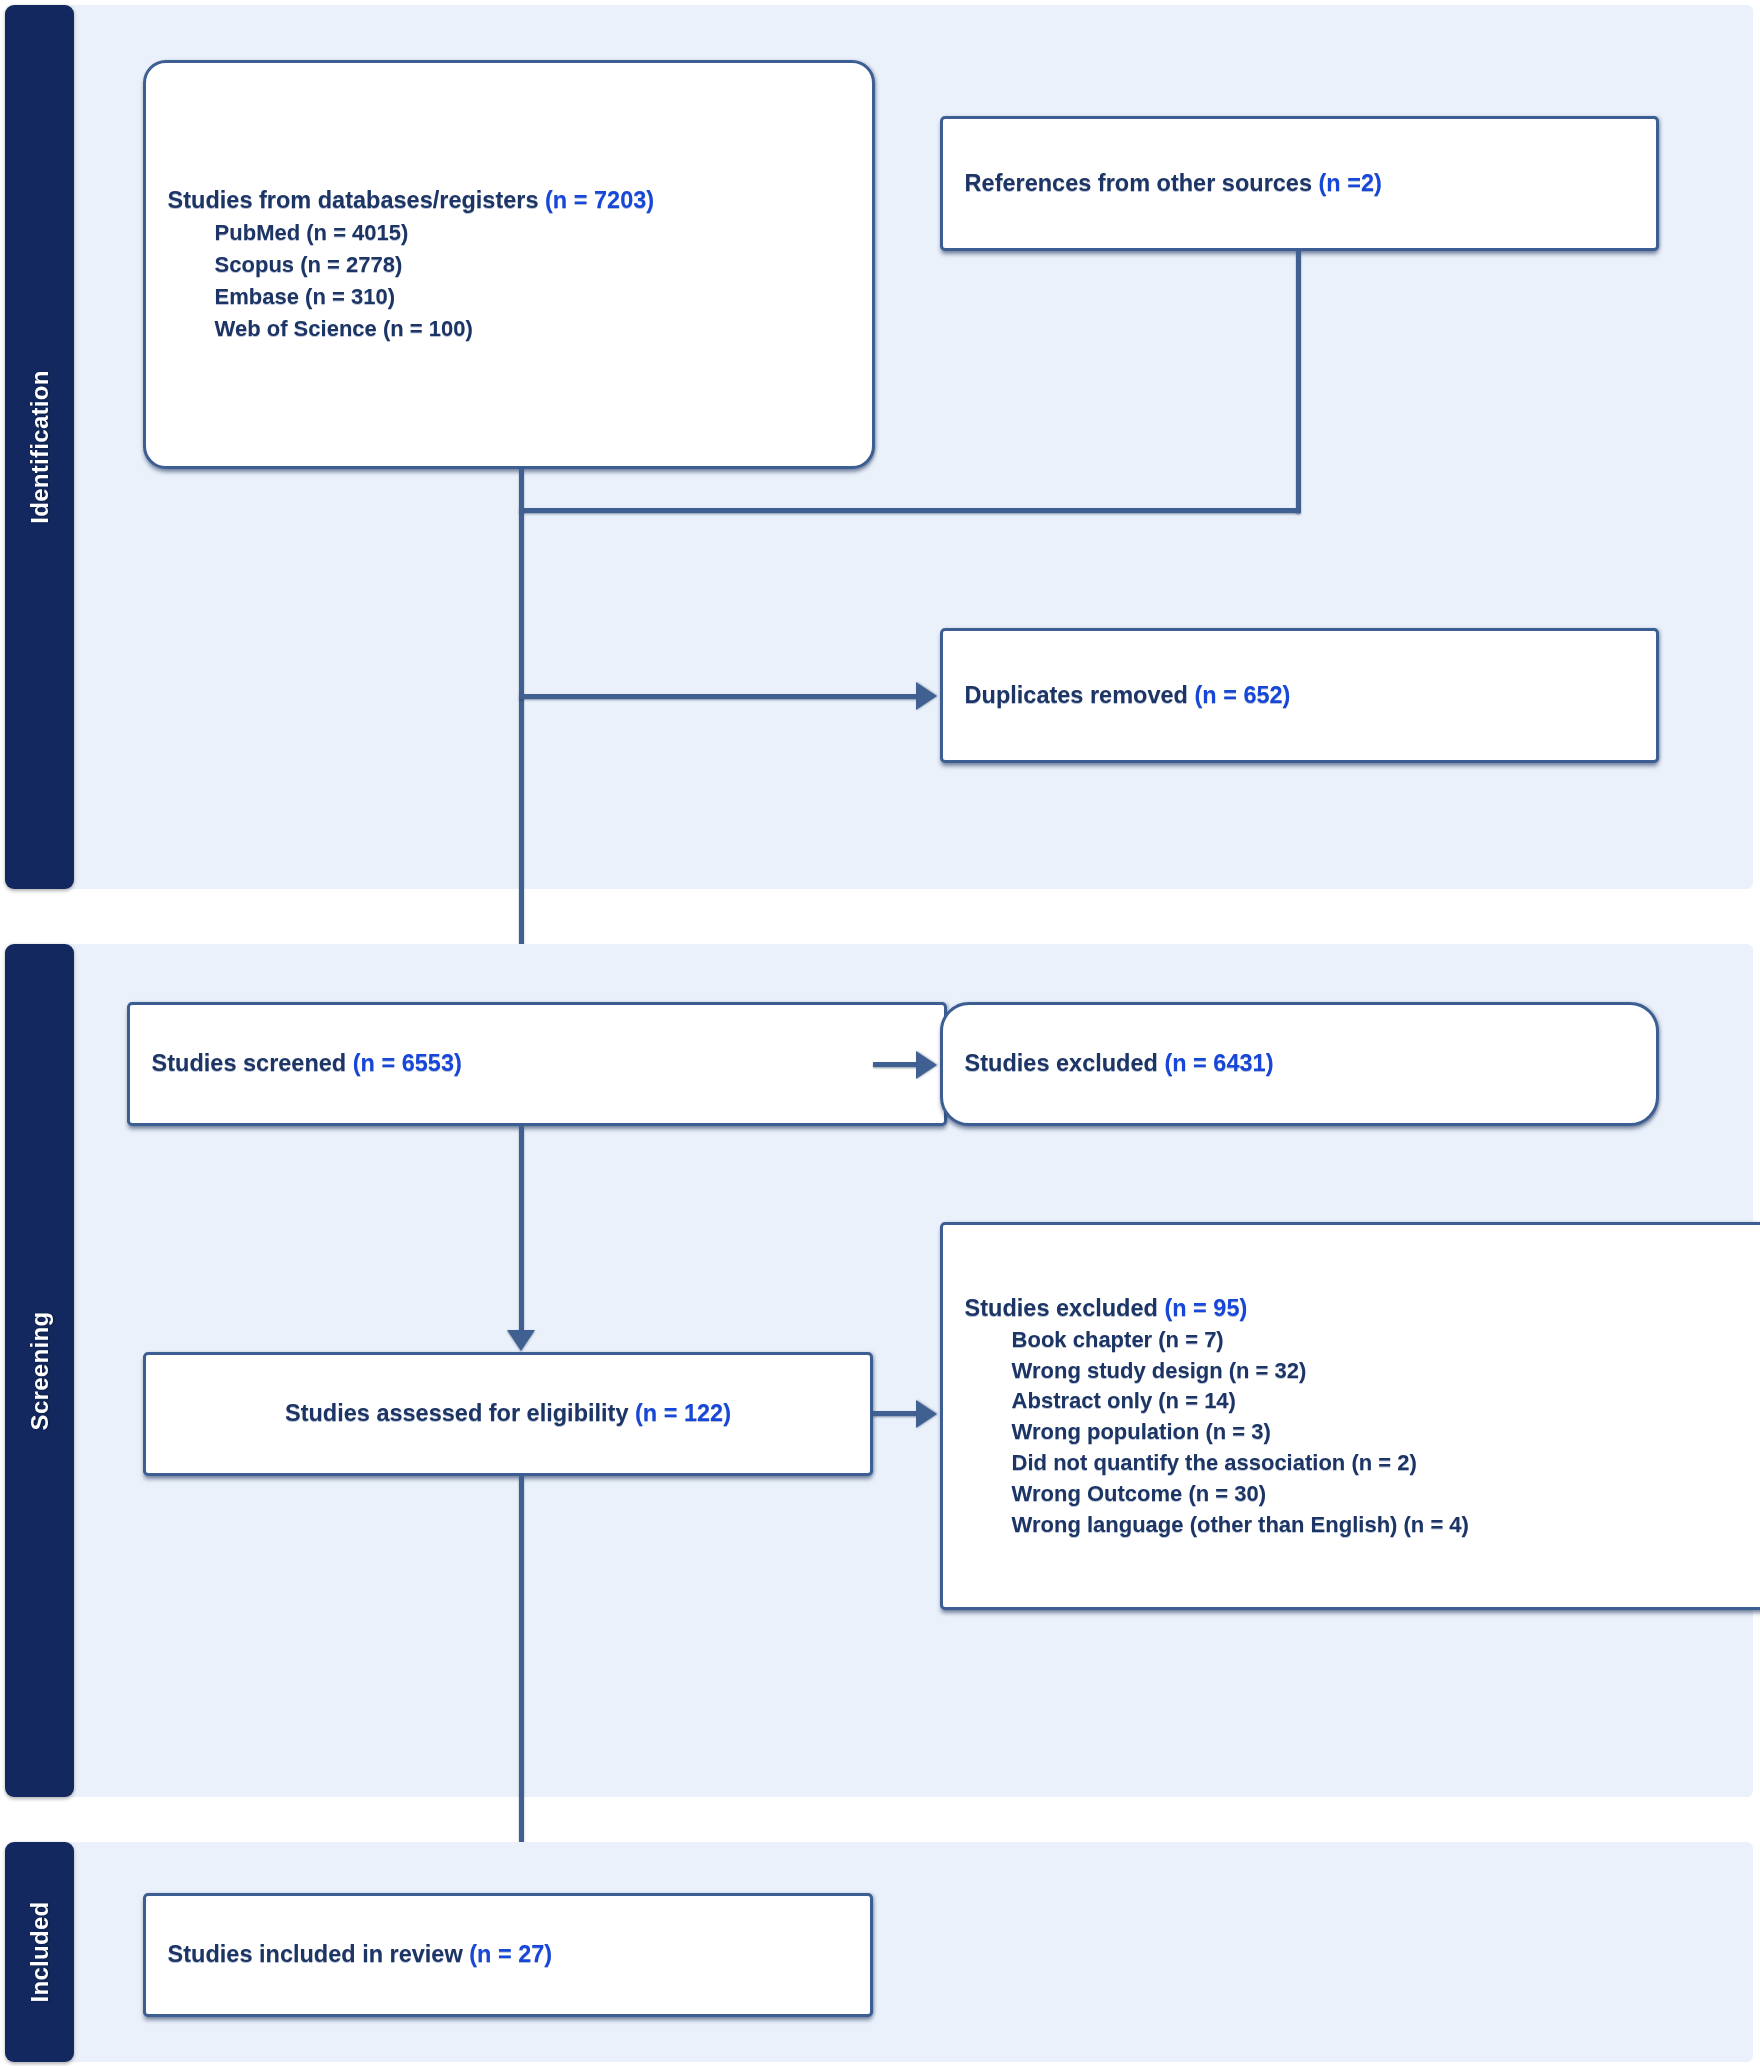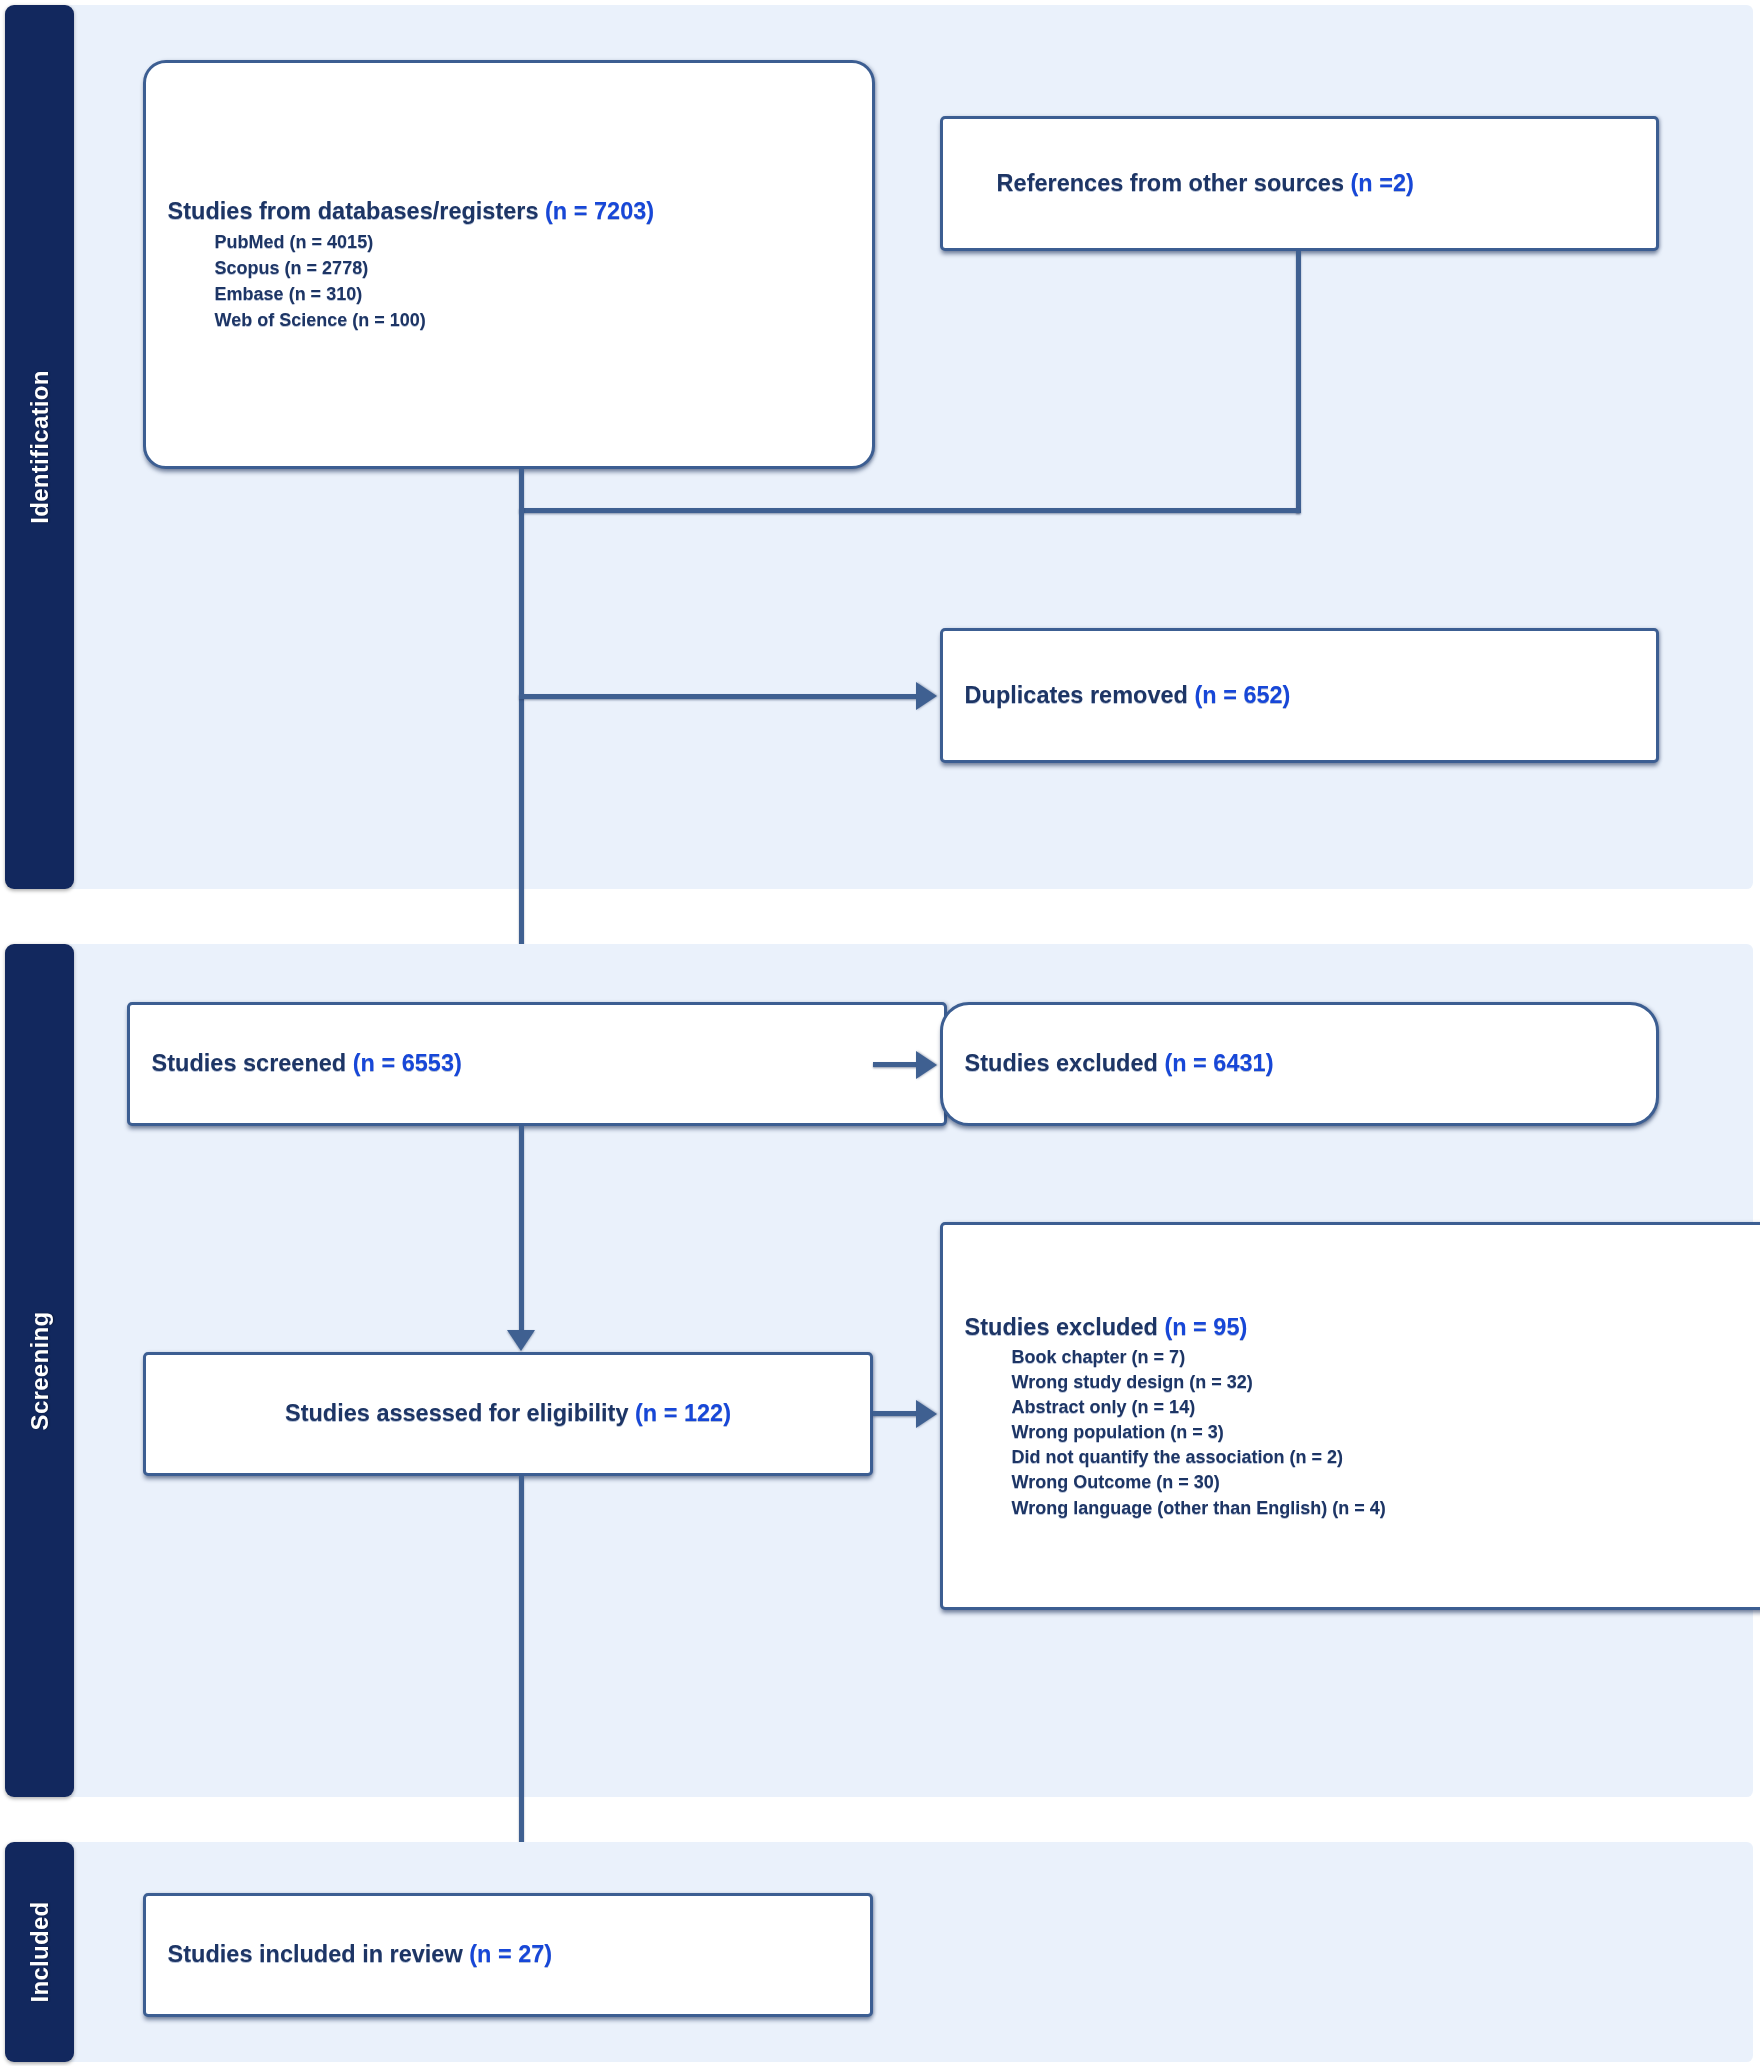--- a/index.html
+++ b/index.html
@@ -64,21 +64,21 @@
     font-weight: bold;
     line-height: 1.42;
     white-space: nowrap;
     text-shadow: 0 0.6px 0.6px rgba(120,140,180,0.55);
   }
   .line .n {
     color: #1747d8;
     font-weight: bold;
   }
   .sub {
-    font-size: 18px;
+    font-size: 22px;
     color: #1d3565;
     font-weight: bold;
     line-height: 1.46;
     padding-left: 47px;
     white-space: nowrap;
     text-shadow: 0 0.6px 0.6px rgba(120,140,180,0.5);
   }
   .sub-tight { line-height: 1.40; }
 
   
@@ -120,21 +120,21 @@
   <div class="box" style="left:143px; top:60px; width:732px; height:409px;border-radius:23px;">
     <div class="box-inner">
       <div class="line"><span>Studies from databases/registers </span><span class="n">(n = 7203)</span></div>
       <div class="sub">PubMed (n = 4015)</div>
       <div class="sub">Scopus (n = 2778)</div>
       <div class="sub">Embase (n = 310)</div>
       <div class="sub">Web of Science (n = 100)</div>
     </div>
   </div>
 
-  <div class="box" style="left:940px; top:116px; width:719px; height:135px;padding-left:32px;">
+  <div class="box" style="left:940px; top:116px; width:719px; height:135px;">
     <div class="box-inner">
       <div class="line"><span>References from other sources </span><span class="n">(n =2)</span></div>
     </div>
   </div>
 
   <div class="box" style="left:940px; top:628px; width:719px; height:135px;">
     <div class="box-inner">
       <div class="line"><span>Duplicates removed </span><span class="n">(n = 652)</span></div>
     </div>
   </div>

